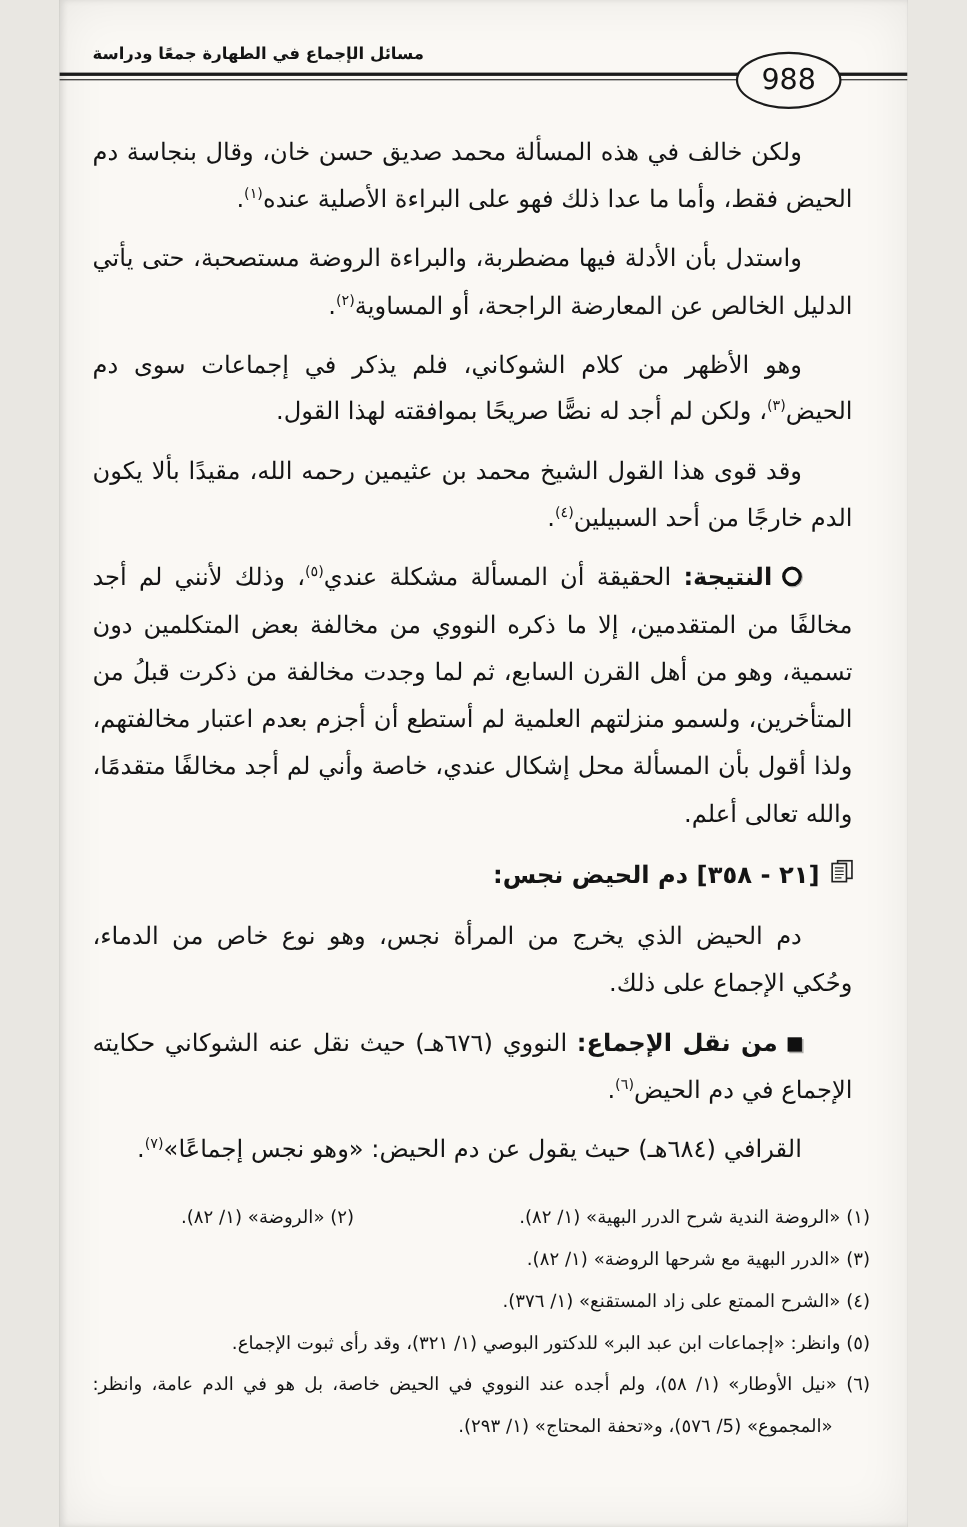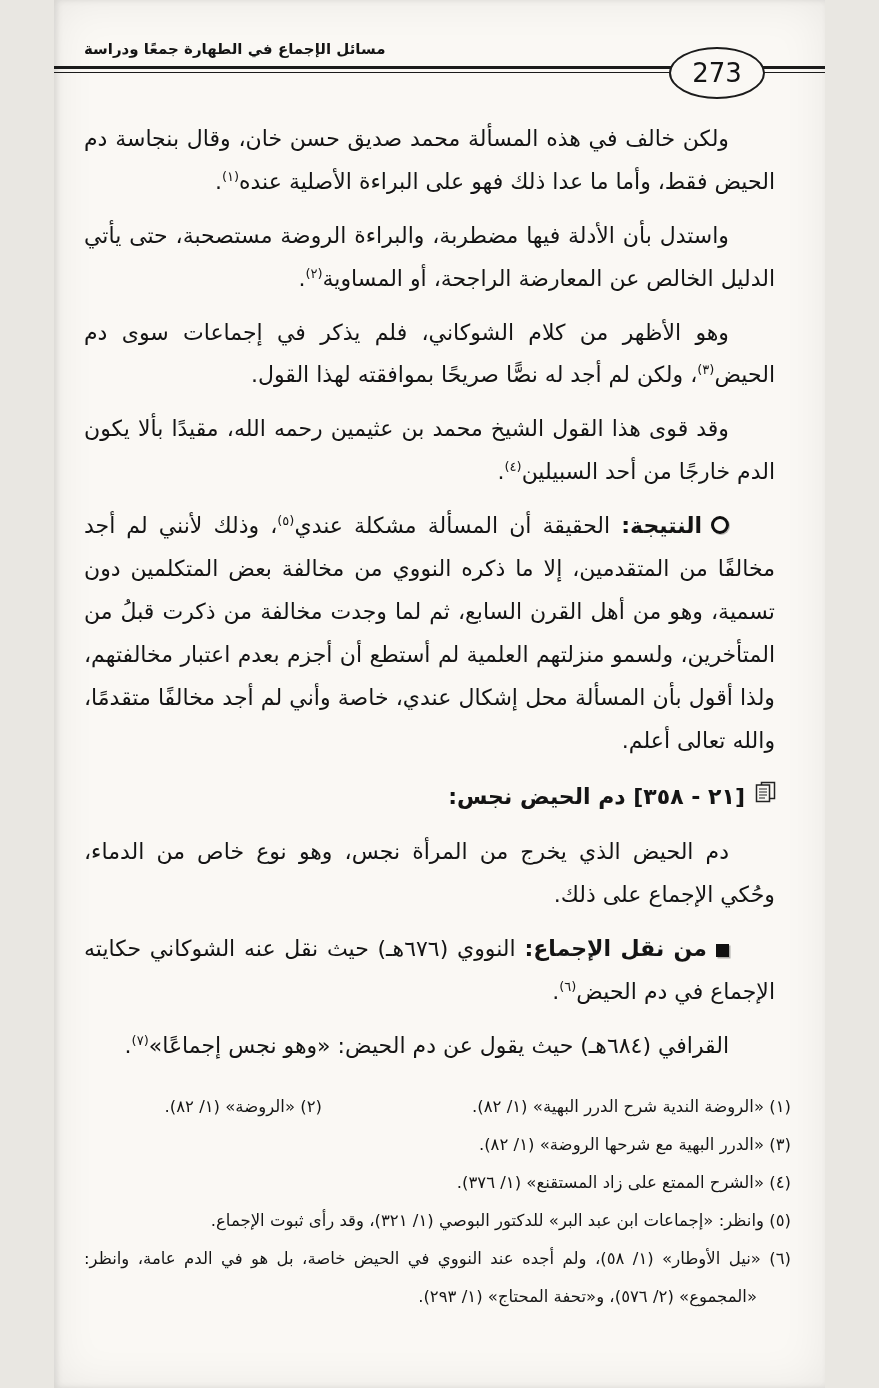--- a/index.html
+++ b/index.html
@@ -126,21 +126,21 @@
 </head>
 <body>
 
 <div class="page">
 
   <div class="running-head">مسائل الإجماع في الطهارة جمعًا ودراسة</div>
 
   <div class="double-rule"></div>
 
   <div class="page-number-oval">
-    <span>273</span>
+    <span>988</span>
   </div>
 
   <main class="page-body">
 
   <p class="para plain"><span>ولكن خالف في هذه المسألة محمد صديق حسن خان، وقال بنجاسة دم الحيض فقط، وأما ما عدا ذلك فهو على البراءة الأصلية عنده</span><span class="fn-ref">(١)</span><span>.</span></p>
       <p class="para plain"><span>واستدل بأن الأدلة فيها مضطربة، والبراءة الروضة مستصحبة، حتى يأتي الدليل الخالص عن المعارضة الراجحة، أو المساوية</span><span class="fn-ref">(٢)</span><span>.</span></p>
       <p class="para plain"><span>وهو الأظهر من كلام الشوكاني، فلم يذكر في إجماعات سوى دم الحيض</span><span class="fn-ref">(٣)</span><span>، ولكن لم أجد له نصًّا صريحًا بموافقته لهذا القول.</span></p>
       <p class="para plain"><span>وقد قوى هذا القول الشيخ محمد بن عثيمين رحمه الله، مقيدًا بألا يكون الدم خارجًا من أحد السبيلين</span><span class="fn-ref">(٤)</span><span>.</span></p>
       <p class="para result"><span class="marker marker-circle"></span><span class="bold">النتيجة:</span><span> الحقيقة أن المسألة مشكلة عندي</span><span class="fn-ref">(٥)</span><span>، وذلك لأنني لم أجد مخالفًا من المتقدمين، إلا ما ذكره النووي من مخالفة بعض المتكلمين دون تسمية، وهو من أهل القرن السابع، ثم لما وجدت مخالفة من ذكرت قبلُ من المتأخرين، ولسمو منزلتهم العلمية لم أستطع أن أجزم بعدم اعتبار مخالفتهم، ولذا أقول بأن المسألة محل إشكال عندي، خاصة وأني لم أجد مخالفًا متقدمًا، والله تعالى أعلم.</span></p>
       <p class="para heading"><span class="margin-icon"><svg width="23" height="22" viewBox="0 0 23 22">
@@ -162,17 +162,17 @@
       <div class="fn-row">
         <div class="footnote">(٣) «الدرر البهية مع شرحها الروضة» (١/ ٨٢).</div>
       </div>
       <div class="fn-row">
         <div class="footnote">(٤) «الشرح الممتع على زاد المستقنع» (١/ ٣٧٦).</div>
       </div>
       <div class="fn-row">
         <div class="footnote">(٥) وانظر: «إجماعات ابن عبد البر» للدكتور البوصي (١/ ٣٢١)، وقد رأى ثبوت الإجماع.</div>
       </div>
       <div class="fn-row">
-        <div class="footnote">(٦) «نيل الأوطار» (١/ ٥٨)، ولم أجده عند النووي في الحيض خاصة، بل هو في الدم عامة، وانظر: «المجموع» (٢/ ٥٧٦)، و«تحفة المحتاج» (١/ ٢٩٣).</div>
+        <div class="footnote">(٦) «نيل الأوطار» (١/ ٥٨)، ولم أجده عند النووي في الحيض خاصة، بل هو في الدم عامة، وانظر: «المجموع» (5/ ٥٧٦)، و«تحفة المحتاج» (١/ ٢٩٣).</div>
       </div>
     </footer>
 
 </div>
 
 </body></html>

